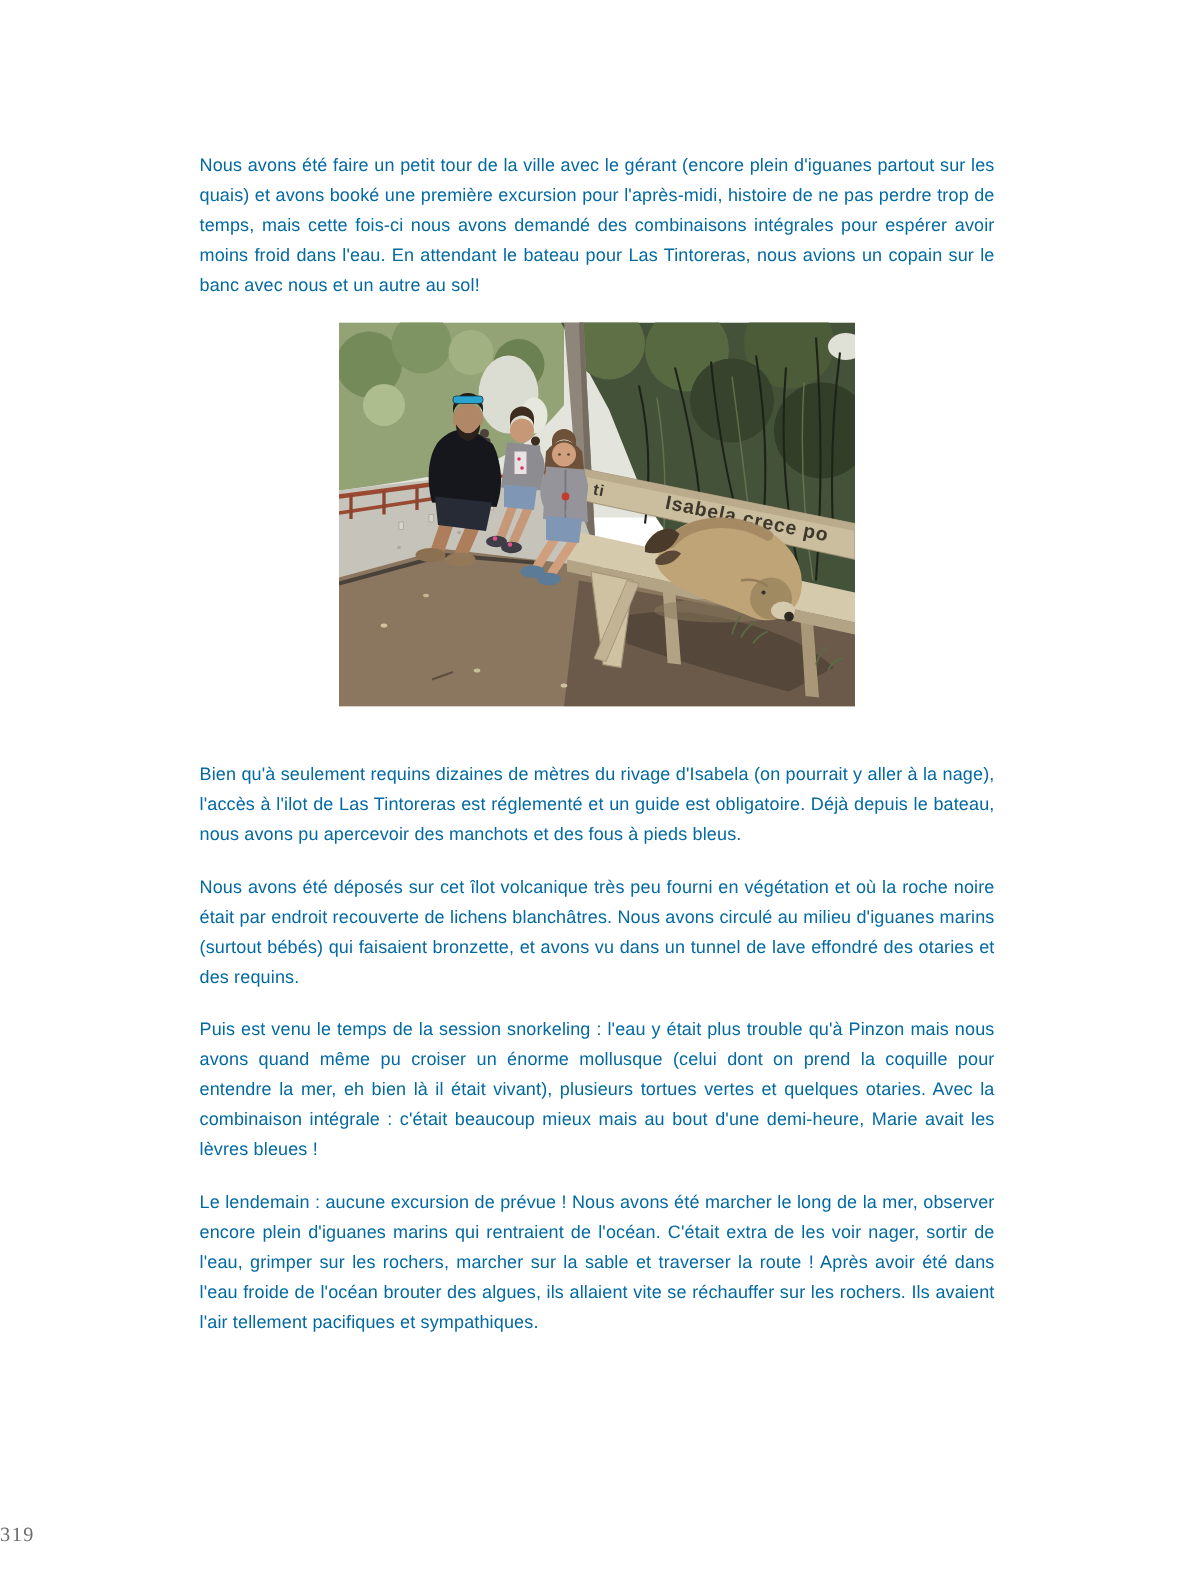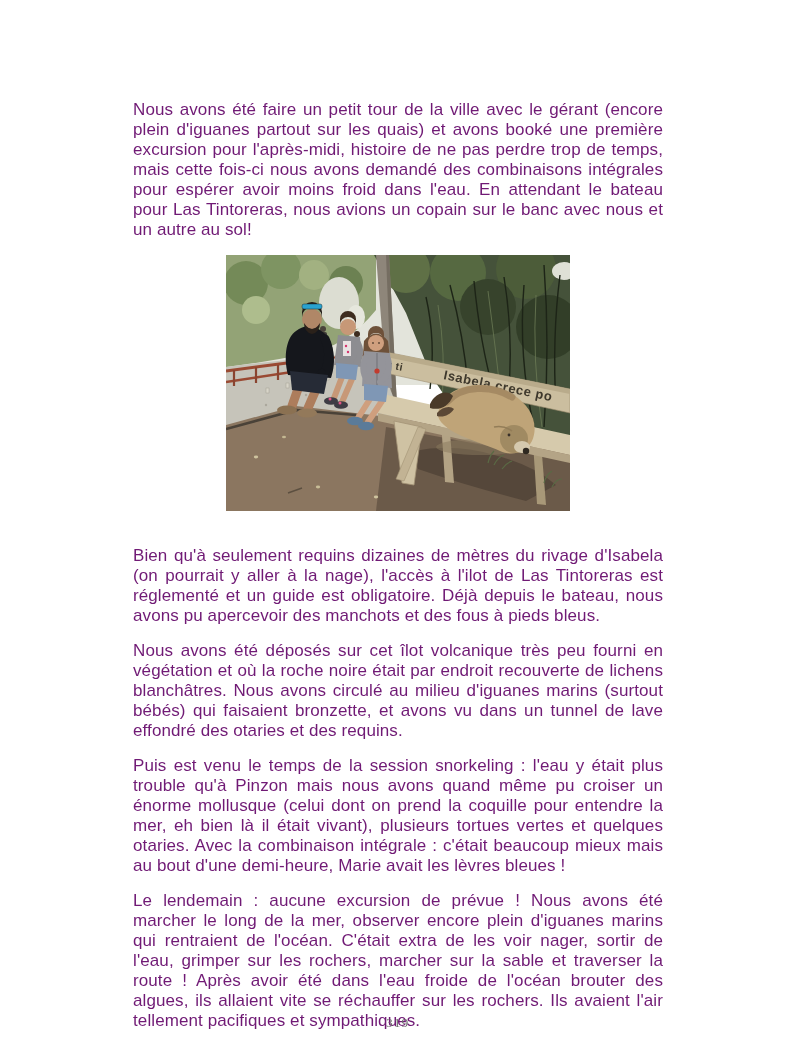--- a/index.html
+++ b/index.html
@@ -12,37 +12,37 @@
     overflow: hidden;
   }
   .content {
     position: absolute;
     left: 133px;
     top: 100px;
     width: 530px;
   }
   .para {
     margin: 0 0 15px 0;
-    font-size: 17px;
+    font-size: 12px;
     line-height: 20px;
-    color: #701a75;
+    color: #0369a1;
     text-align: justify;
     letter-spacing: 0.1px;
   }
   .photo-wrap {
     width: 344px;
     margin: 11px auto 35px auto;
   }
   .photo-wrap svg { display: block; }
   .page-number {
     position: absolute;
     left: 0;
     top: 1015px;
     width: 100%;
-    text-align: center;
+    text-align: left;
     font-family: "Liberation Serif", serif;
     font-size: 13.5px;
     color: #6b6b6b;
     letter-spacing: 1px;
   }
   .bench-text {
     font-family: "Liberation Sans", sans-serif;
     font-weight: 700;
     fill: #3e382c;
     letter-spacing: 0.6px;

